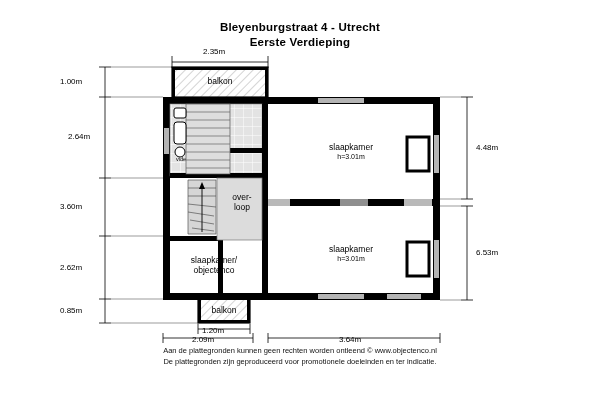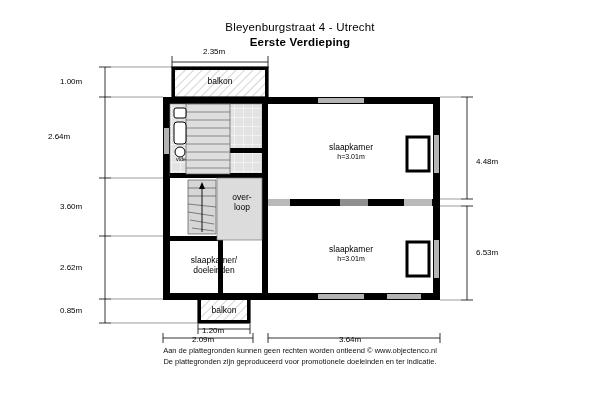--- a/index.html
+++ b/index.html
@@ -22,21 +22,21 @@
   }
   .title-block {
     position: absolute;
     top: 20px;
     left: 0;
     width: 600px;
     text-align: center;
   }
   .title-line1 {
     font-size: 11.5px;
-    font-weight: normal;
+    font-weight: bold;
     letter-spacing: 0.2px;
     line-height: 15px;
   }
   .title-line2 {
     font-size: 11.5px;
     font-weight: bold;
     letter-spacing: 0.2px;
     line-height: 15px;
   }
   .footer {
@@ -291,36 +291,36 @@
     <span class="sub" style="font-size:8.5px;">loop</span>
   </div>
 
   <div class="room-label" style="left:288px; top:244px; width:126px;">
     <span>slaapkamer</span>
     <span class="sub">h=3.01m</span>
   </div>
 
   <div class="room-label" style="left:168px; top:255px; width:92px;">
     <span>slaapkamer/</span>
-    <span class="sub" style="font-size:8.5px;">doeleinden</span>
+    <span class="sub" style="font-size:8.5px;">objectenco</span>
   </div>
 
   <div class="room-label" style="left:198px; top:305px; width:52px;">
     <span>balkon</span>
   </div>
 
   <div class="tiny-label" style="left:176px; top:156px;">vide</div>
 
   <div class="dim-text" style="left:60px; top:77px;">1.00m</div>
-  <div class="dim-text" style="left:48px; top:132px;">2.64m</div>
+  <div class="dim-text" style="left:68px; top:132px;">2.64m</div>
   <div class="dim-text" style="left:60px; top:202px;">3.60m</div>
   <div class="dim-text" style="left:60px; top:263px;">2.62m</div>
   <div class="dim-text" style="left:60px; top:306px;">0.85m</div>
 
-  <div class="dim-text" style="left:476px; top:143px;margin-top:14px;">4.48m</div>
+  <div class="dim-text" style="left:476px; top:143px;">4.48m</div>
   <div class="dim-text" style="left:476px; top:248px;">6.53m</div>
 
   <div class="dim-text" style="left:203px; top:47px;">2.35m</div>
 
   <div class="dim-text" style="left:202px; top:326px;">1.20m</div>
   <div class="dim-text" style="left:192px; top:335px;text-align:right;">2.09m</div>
   <div class="dim-text" style="left:339px; top:335px;">3.64m</div>
 
   <div class="footer">
     <div>Aan de plattegronden kunnen geen rechten worden ontleend © www.objectenco.nl</div>

